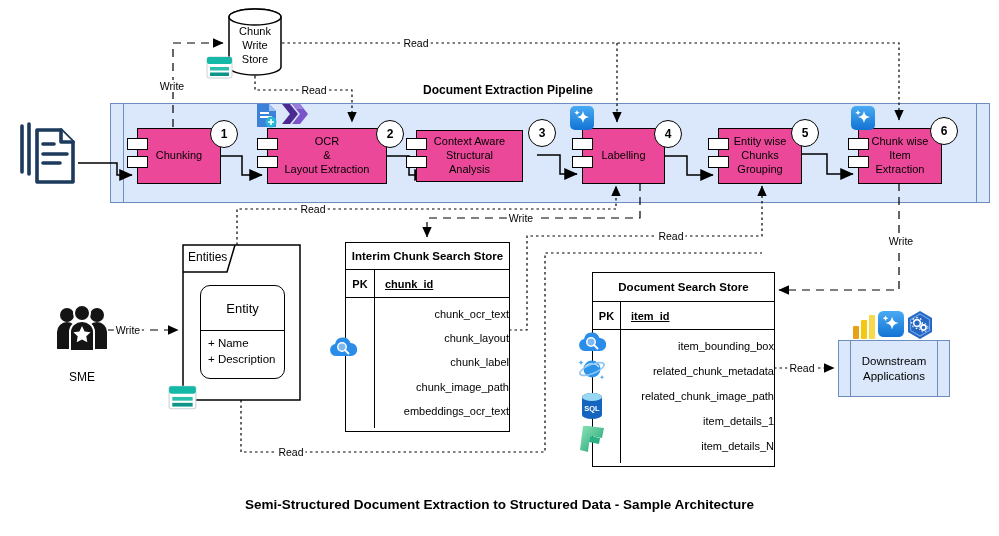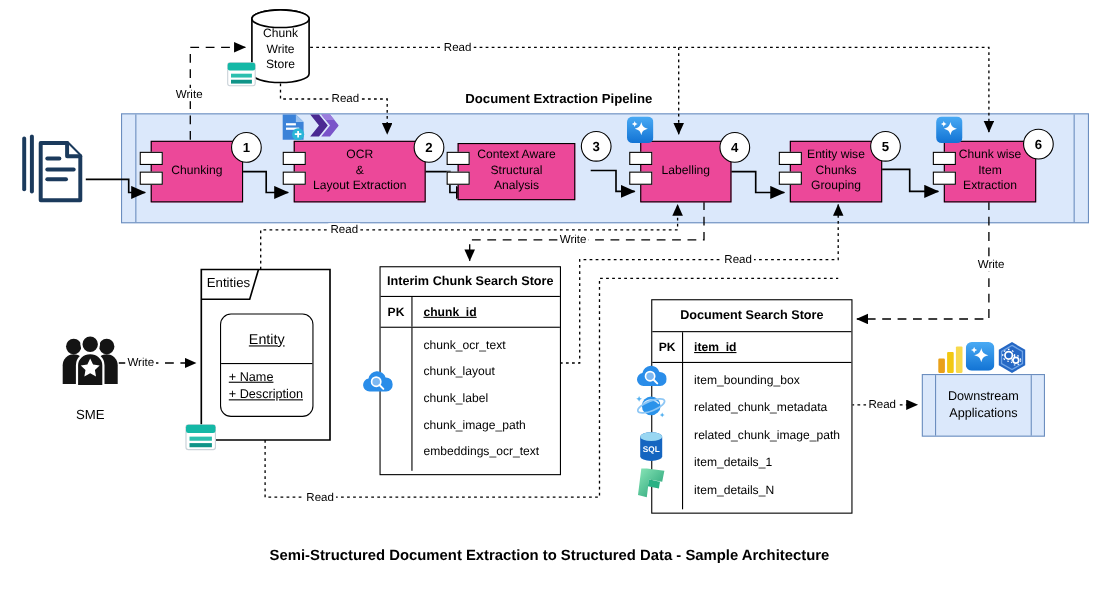--- a/index.html
+++ b/index.html
@@ -20,32 +20,32 @@
   .prelines{white-space:pre-line;}
   .edge-label{z-index:5;background:#fff;font-size:10.5px;padding:0 2px;transform:translate(-50%,-50%);}
   .icon{z-index:6;}
   
   .dbtable{background:#fff;border:1.6px solid #000;z-index:3;font-size:11px;}
   .dbtable .thead{font-weight:bold;text-align:center;border-bottom:1.4px solid #000;
                   display:flex;align-items:center;justify-content:center;font-size:11.5px;}
   .dbtable .pkrow{display:flex;border-bottom:1.4px solid #000;align-items:stretch;}
   .pkcell{display:flex;align-items:center;justify-content:center;font-weight:bold;border-right:1.4px solid #000;}
   .pkfield{display:flex;align-items:center;padding-left:10px;font-weight:bold;text-decoration:underline;}
-  .tbody{display:flex;}
+  .tbody{display:flex;text-align:right;}
   .bodyleft{border-right:1.4px solid #000;}
   .rows{flex:1;display:flex;flex-direction:column;justify-content:space-around;padding:4px 0 4px 10px;}
   .row{line-height:1;}
   
   #downstream{left:838px;top:340px;width:110px;height:55px;background:#dbe8fb;border:1px solid #6c8ebf;
               z-index:3;display:flex;align-items:center;justify-content:center;text-align:center;
               font-size:11.5px;line-height:1.3;}
   #downstream::before,#downstream::after{content:"";position:absolute;top:0;bottom:0;width:1px;background:#6c8ebf;}
   #downstream::before{left:11px;} #downstream::after{right:11px;}
   #entity-class{left:200px;top:285px;width:83px;height:92px;border:1.7px solid #000;border-radius:10px;
-                background:#fff;z-index:3;text-decoration:underline;}
+                background:#fff;z-index:3;}
   #entity-class .cname{height:44px;display:flex;align-items:center;justify-content:center;
                        font-size:13px;border-bottom:1.7px solid #000;}
   #entity-class .attrs{padding:5px 7px;font-size:11.5px;line-height:1.35;}
   #pipeline-title{left:400px;top:83px;width:216px;text-align:center;font-weight:bold;font-size:12px;z-index:5;}
   #caption{left:30px;top:497px;width:939px;text-align:center;font-weight:bold;font-size:13.5px;z-index:5;}
   .small-label{text-align:center;font-size:11.5px;line-height:1.25;z-index:5;}
 </style>
 </head>
 <body>
 

